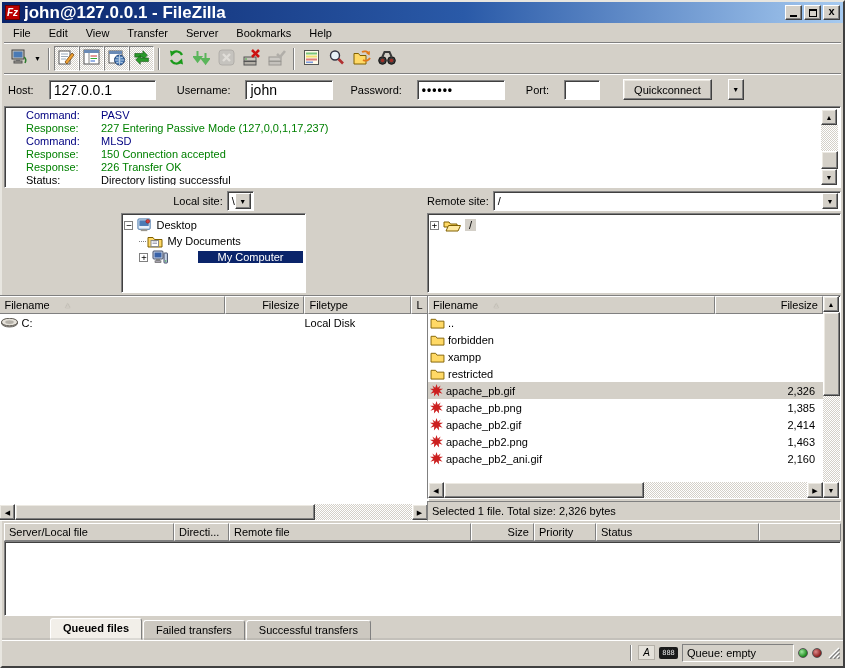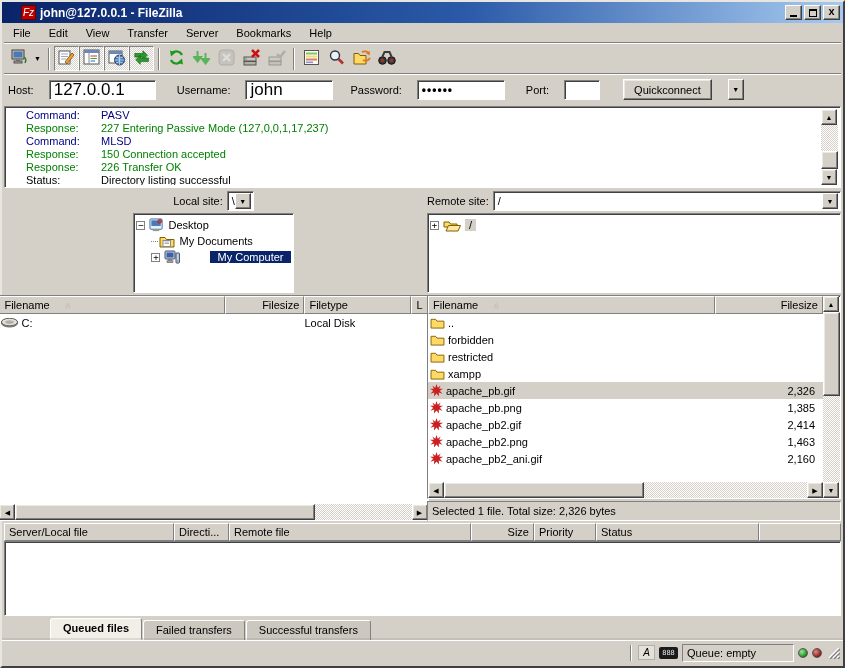--- a/index.html
+++ b/index.html
@@ -5,23 +5,23 @@
   * { box-sizing: border-box; margin: 0; padding: 0; }
   html,body { width:845px; height:668px; overflow:hidden; }
   body { font-family:"Liberation Sans", sans-serif; font-size:11px; background:#d4d0c8; color:#000; }
 
   .window { width:845px; height:668px; display:flex; flex-direction:column;
     background:#d4d0c8; border:2px solid; border-color:#e8e6e0 #404040 #404040 #e8e6e0; }
 
   
   .titlebar { height:21px; flex:0 0 21px; background:linear-gradient(90deg,#0a246a 0%,#2a5aa8 55%,#a6caf0 100%);
     display:flex; align-items:center; padding:0 3px; }
-  .fz-logo { width:15px; height:15px; background:#b00; color:#fff; font-weight:normal; font-style:italic;
-    font-size:10px; display:flex; align-items:center; justify-content:center; border:1px solid #600;margin-left:16px; }
-  .title-text { color:#fff; font-weight:bold; font-size:12px; margin-left:4px; flex:1;
+  .fz-logo { width:15px; height:15px; background:#b00; color:#fff; font-weight:bold; font-style:italic;
+    font-size:10px; display:flex; align-items:center; justify-content:center; border:1px solid #600; }
+  .title-text { color:#fff; font-weight:bold; font-size:17px; margin-left:4px; flex:1;
     white-space:nowrap; overflow:hidden; }
   .winbtn { width:17px; height:15px; margin-left:2px; background:#d4d0c8; border:1px solid;
     border-color:#fff #404040 #404040 #fff; box-shadow:inset -1px -1px 0 #808080;
     display:flex; align-items:center; justify-content:center; font-size:9px; font-weight:bold; line-height:1; }
   .minglyph { width:7px; border-bottom:2px solid #000; height:8px; }
   .maxglyph { width:8px; height:8px; border:1px solid #000; border-top:2px solid #000; }
   .xglyph { font-size:11px; margin-top:-2px; }
 
   
   .menubar { height:19px; flex:0 0 19px; display:flex; align-items:center; padding-left:2px; }
@@ -38,21 +38,21 @@
     background-size:2px 2px; background-position:0 0,1px 1px; background-color:#d4d0c8; }
   .tbtn.disabled svg { opacity:.45; filter:grayscale(80%); }
   .tsep { width:2px; height:22px; border-left:1px solid #808080; border-right:1px solid #fff; margin:0 4px; }
   .tarrow { width:13px; height:25px; display:flex; align-items:center; justify-content:center; font-size:7px; }
 
   
   .quickbar { height:29px; flex:0 0 29px; display:flex; align-items:center; padding:0 6px; gap:15px; }
   .qlabel { white-space:nowrap; }
   .field { height:20px; background:#fff; border:1px solid; border-color:#808080 #fff #fff #808080;
     box-shadow:inset 1px 1px 0 #404040; padding:1px 4px; font-family:"Liberation Sans",sans-serif;
-    font-size:17px; outline:none; }
+    font-size:14px; outline:none; }
   .f-host { width:107px; } .f-user { width:88px; } .f-pass { width:88px; font-size:12px; font-weight:bold; letter-spacing:1px; }
   .f-port { width:36px; margin-right:8px; }
   .qc-btn { height:21px; padding:0 10px; background:#d4d0c8; border:1px solid; border-color:#fff #404040 #404040 #fff;
     box-shadow:inset -1px -1px 0 #808080, inset 1px 1px 0 #ece9e2; font-size:11px; }
   .qc-arrow { width:16px; height:21px; background:#d4d0c8; border:1px solid; border-color:#fff #404040 #404040 #fff;
     box-shadow:inset -1px -1px 0 #808080; font-size:7px; display:flex; align-items:center; justify-content:center; margin-left:1px; }
 
   
   .sunkenw { background:#fff; border:1px solid; border-color:#808080 #fff #fff #808080;
     box-shadow:inset 1px 1px 0 #404040; }
@@ -89,21 +89,21 @@
   .combo-btn { width:16px; height:16px; background:#d4d0c8; border:1px solid; border-color:#fff #404040 #404040 #fff;
     box-shadow:inset -1px -1px 0 #808080; font-size:7px; display:flex; align-items:center; justify-content:center; }
 
   .treebox { height:80px; flex:0 0 80px; padding:3px 2px; overflow:hidden; }
   .trow { height:16px; display:flex; align-items:center; white-space:nowrap; }
   .indent1 { padding-left:15px; }
   .expander { width:9px; height:9px; flex:0 0 9px; border:1px solid #808080; background:#fff;
     font-size:9px; line-height:7px; text-align:center; margin-right:4px; font-family:"DejaVu Sans Mono",monospace; }
   .dots { width:7px; border-top:1px dotted #808080; margin-right:1px; }
   .ticon { margin-right:4px; display:flex; }
-  .sel-blue { background:#0a246a; color:#fff; padding:0 7px;margin-left:26px; }
+  .sel-blue { background:#0a246a; color:#fff; padding:0 19px;margin-left:26px; }
   .sel-gray { background:#d4d0c8; padding:0 4px; }
 
   .listbox { flex:1; display:flex; flex-direction:column; overflow:hidden; margin-top:2px; }
   .list-left { flex:1; display:flex; flex-direction:column; overflow:hidden; }
   .listflex { flex:1; display:flex; overflow:hidden; }
   .listheader { height:18px; flex:0 0 18px; display:flex; background:#d4d0c8; }
   .hcell { background:#d4d0c8; border:1px solid; border-color:#fff #808080 #808080 #fff;
     padding:1px 4px; display:flex; align-items:center; overflow:hidden; white-space:nowrap; }
   .hcell .sortmark { color:#cfcbc3; text-shadow:0 0 1px #979389; font-size:8px; margin-left:14px; }
   .right { justify-content:flex-end; text-align:right; }
@@ -506,32 +506,32 @@
                   </div>
                   <div class="csize rc-size"></div>
                 </div>
               <div class="lrow">
                   <div class="cname rc-name">
                     <span class="ficon">
                       <svg width="15" height="12" viewBox="0 0 16 13">
                         <path d="M1 3 v9 h14 V4.5 H7.5 L6 2.5 H1 Z" fill="#ffd966" stroke="#806000"></path>
                       </svg>
                     </span>
-                    <span>restricted</span>
+                    <span>xampp</span>
                   </div>
                   <div class="csize rc-size"></div>
                 </div>
               <div class="lrow">
                   <div class="cname rc-name">
                     <span class="ficon">
                       <svg width="15" height="12" viewBox="0 0 16 13">
                         <path d="M1 3 v9 h14 V4.5 H7.5 L6 2.5 H1 Z" fill="#ffd966" stroke="#806000"></path>
                       </svg>
                     </span>
-                    <span>xampp</span>
+                    <span>restricted</span>
                   </div>
                   <div class="csize rc-size"></div>
                 </div>
               <div class="lrow selected">
                   <div class="cname rc-name">
                     <span class="ficon">
                       <svg width="13" height="13" viewBox="0 0 14 14">
                         <path d="M7 0 L8.3 4 L11.5 1.5 L9.8 5.2 L14 5 L10.5 7.3 L13.5 10.5 L9.4 9.2 L9.8 13.5 L7 10.2 L4.2 13.5 L4.6 9.2 L0.5 10.5 L3.5 7.3 L0 5 L4.2 5.2 L2.5 1.5 L5.7 4 Z" fill="#cc2020"></path>
                       </svg>
                     </span>

